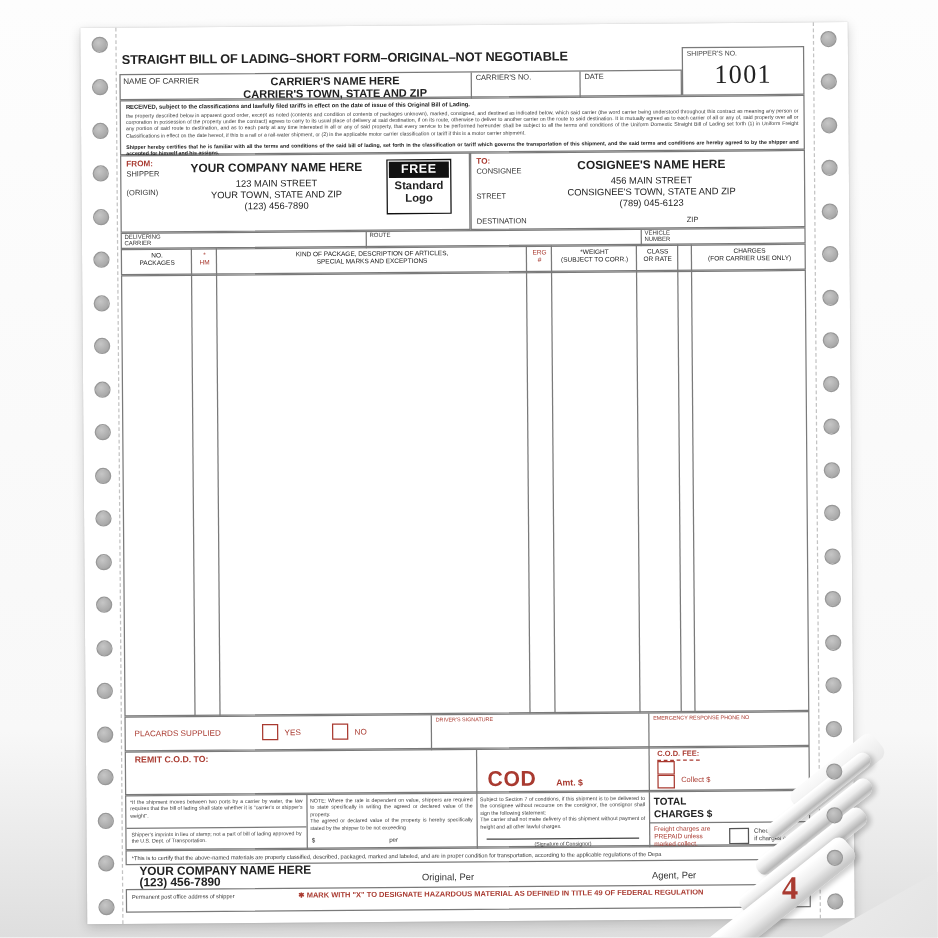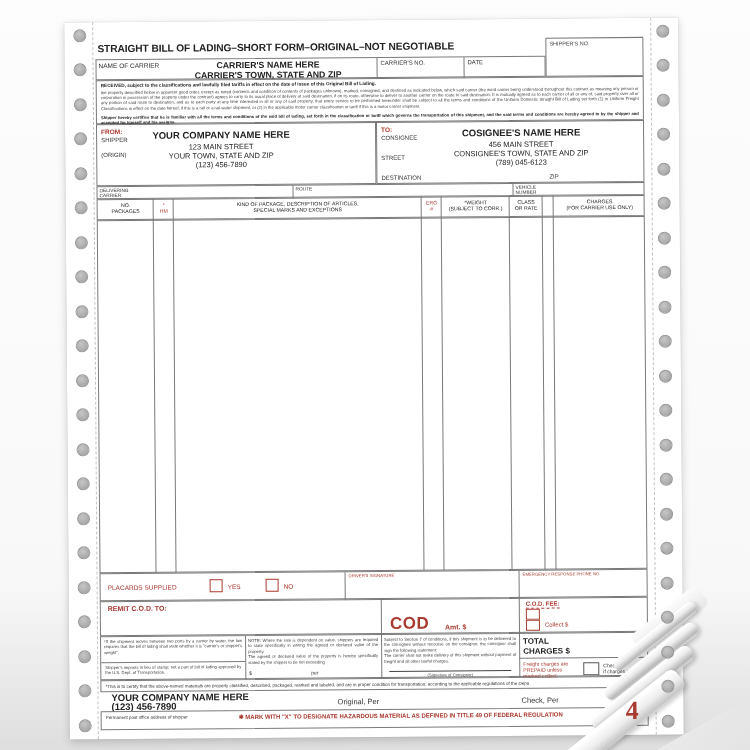--- a/index.html
+++ b/index.html
@@ -41,20 +41,21 @@
 <body>
 
 <div class="paper" id="paper">
 
   <div class="perf" style="left:28px;"></div>
   <div class="perf" style="left:586px;"></div>
 
   <div class="t b" style="left:33px;top:21px;font-size:10.2px;letter-spacing:-0.1px;">STRAIGHT BILL OF LADING–SHORT FORM–ORIGINAL–NOT NEGOTIABLE</div>
   <div class="bx" style="left:481px;top:19px;width:98px;height:39px;">
     <div class="t" style="left:3px;top:2px;font-size:5.5px;color:#444;">SHIPPER'S NO.</div>
+    <div class="t serif ctr" style="left:0;top:9px;width:96px;font-size:21px;letter-spacing:1px;">1001</div>
   </div>
 
   <div class="bx" style="left:31px;top:37px;width:450px;height:21px;">
     <div class="t" style="left:2px;top:2px;font-size:6.5px;color:#333;">NAME OF CARRIER</div>
     <div class="t b pre ctr" style="left:64px;top:2px;width:215px;font-size:8.8px;line-height:1.08;">CARRIER'S NAME HERE
 CARRIER'S TOWN, STATE AND ZIP</div>
     <div class="vl" style="left:280px;top:0;height:21px;"></div>
     <div class="vl" style="left:367px;top:0;height:21px;"></div>
     <div class="t" style="left:284px;top:2px;font-size:6px;color:#333;">CARRIER'S NO.</div>
     <div class="t" style="left:371px;top:2px;font-size:6px;color:#333;">DATE</div>
@@ -67,20 +68,25 @@
   </div>
 
   <div class="bx" style="left:31px;top:102px;width:280px;height:62px;">
     <div class="t b red" style="left:4px;top:3px;font-size:6.5px;">FROM:</div>
     <div class="t" style="left:4px;top:12px;font-size:6px;color:#333;">SHIPPER</div>
     <div class="t" style="left:4px;top:27px;font-size:6px;color:#333;">(ORIGIN)</div>
     <div class="t b ctr" style="left:40px;top:6px;width:168px;font-size:9.5px;">YOUR COMPANY NAME HERE</div>
     <div class="t pre ctr" style="left:40px;top:18px;width:168px;font-size:7.5px;line-height:1.22;">123 MAIN STREET
 YOUR TOWN, STATE AND ZIP
 (123) 456-7890</div>
+    <div class="abs" style="left:212px;top:4px;width:52px;height:44px;border:1.5px solid #111;background:#fff;box-sizing:border-box;">
+      <div class="abs ctr b" style="left:1px;top:1px;right:1px;height:13px;background:#111;color:#fff;font-size:10px;line-height:13px;letter-spacing:0.5px;">FREE</div>
+      <div class="abs ctr b pre" style="left:1px;top:15px;right:1px;font-size:9px;line-height:1.15;font-stretch:condensed;">Standard
+Logo</div>
+    </div>
   </div>
   <div class="bx" style="left:311px;top:102px;width:268px;height:62px;">
     <div class="t b red" style="left:4px;top:3px;font-size:6.5px;">TO:</div>
     <div class="t" style="left:4px;top:12px;font-size:6px;color:#333;">CONSIGNEE</div>
     <div class="t" style="left:4px;top:32px;font-size:6px;color:#333;">STREET</div>
     <div class="t" style="left:4px;top:52px;font-size:6px;color:#333;">DESTINATION</div>
     <div class="t" style="left:172px;top:52px;font-size:6px;color:#333;">ZIP</div>
     <div class="t b ctr" style="left:44px;top:6px;width:200px;font-size:9.5px;">COSIGNEE'S NAME HERE</div>
     <div class="t pre ctr" style="left:44px;top:18px;width:200px;font-size:7.5px;line-height:1.22;">456 MAIN STREET
 CONSIGNEE'S TOWN, STATE AND ZIP
@@ -174,21 +180,21 @@
   </div>
 
   <div class="bx" style="left:31px;top:658px;width:548px;height:12px;">
     <div class="t" style="left:4px;top:3px;width:540px;font-size:4.5px;color:#333;white-space:nowrap;overflow:hidden;">*This is to certify that the above-named materials are properly classified, described, packaged, marked and labeled, and are in proper condition for transportation, according to the applicable regulations of the Depa</div>
   </div>
 
   <div class="abs" style="left:31px;top:670px;width:548px;height:19px;">
     <div class="t b" style="left:11px;top:1px;font-size:9.5px;">YOUR COMPANY NAME HERE</div>
     <div class="t b" style="left:11px;top:10px;font-size:9.5px;">(123) 456-7890</div>
     <div class="t" style="left:237px;top:8px;font-size:7.5px;color:#333;">Original, Per</div>
-    <div class="t" style="left:421px;top:8px;font-size:7.5px;color:#333;">Check, Per</div>
+    <div class="t" style="left:421px;top:8px;font-size:7.5px;color:#333;">Agent, Per</div>
   </div>
 
   <div class="bx" style="left:31px;top:689px;width:548px;height:19px;">
     <div class="t" style="left:4px;top:3px;font-size:4.5px;color:#333;">Permanent post office address of shipper</div>
     <div class="t b red" style="left:137px;top:3px;width:410px;font-size:6px;white-space:nowrap;overflow:hidden;">✱ MARK WITH "X" TO DESIGNATE HAZARDOUS MATERIAL AS DEFINED IN TITLE 49 OF FEDERAL REGULATION</div>
   </div>
 
   <div class="t b red serif pg4" style="left:556px;top:678px;font-size:26px;">4</div>
 
   <div class="curl">

